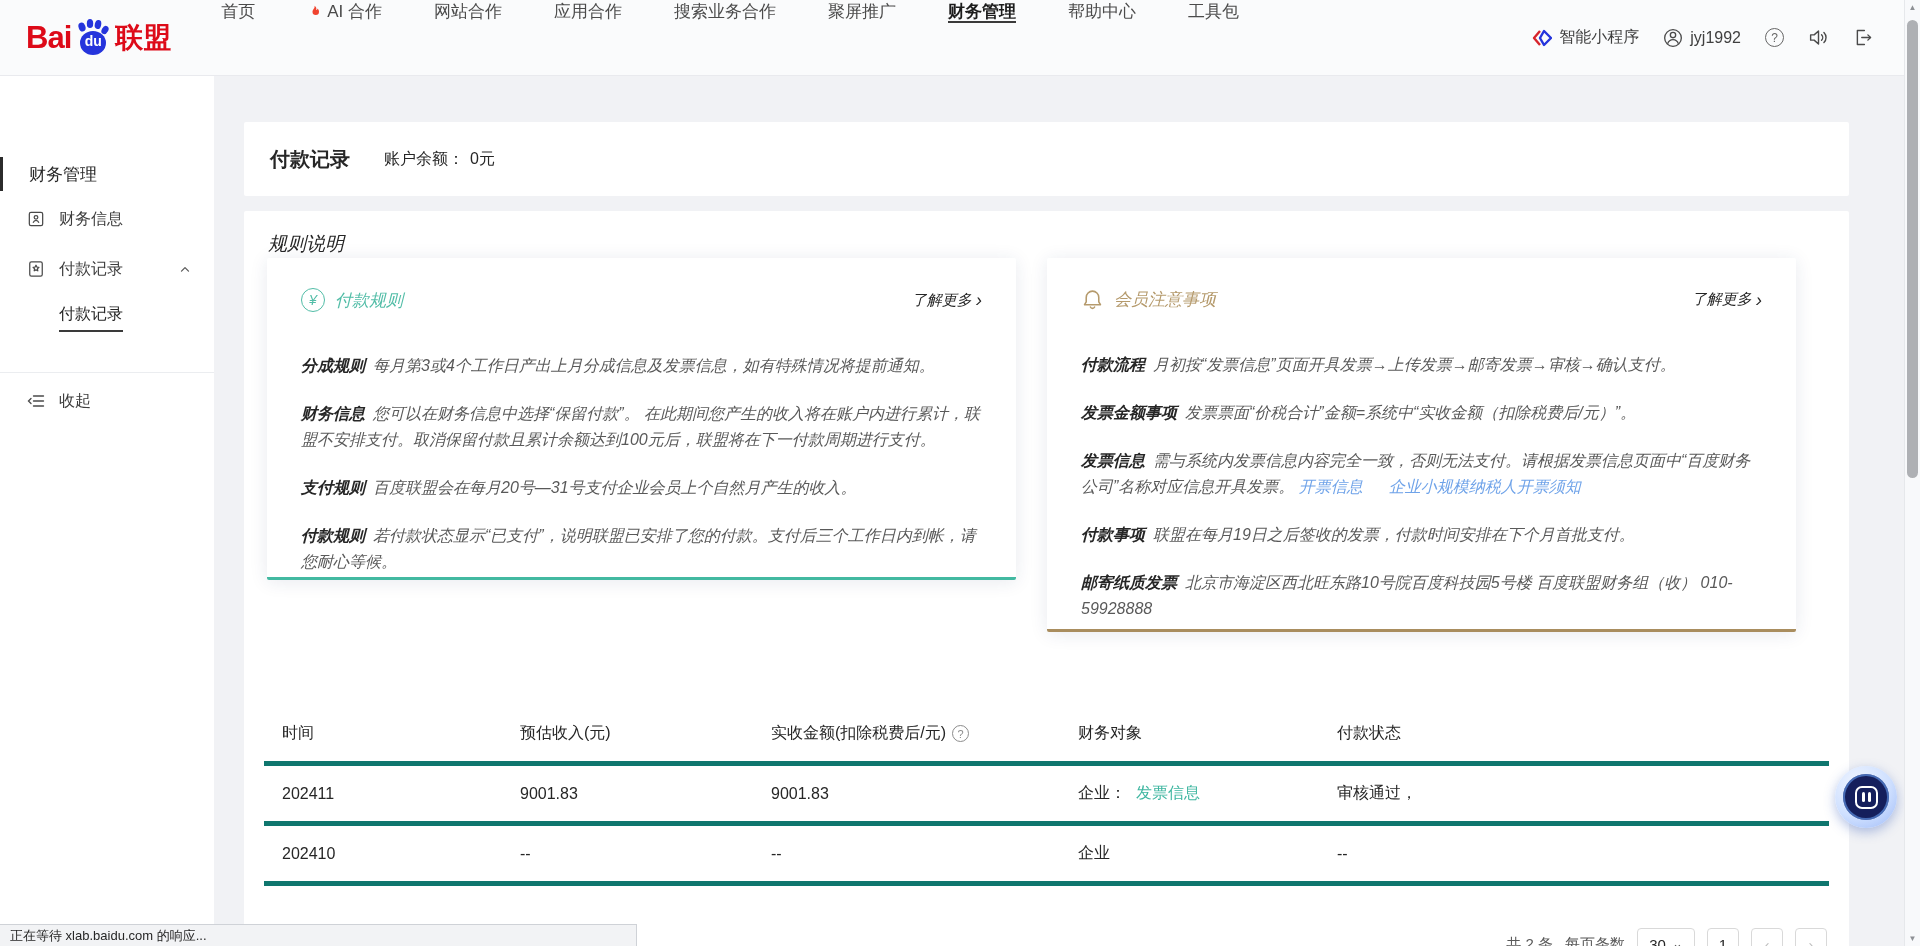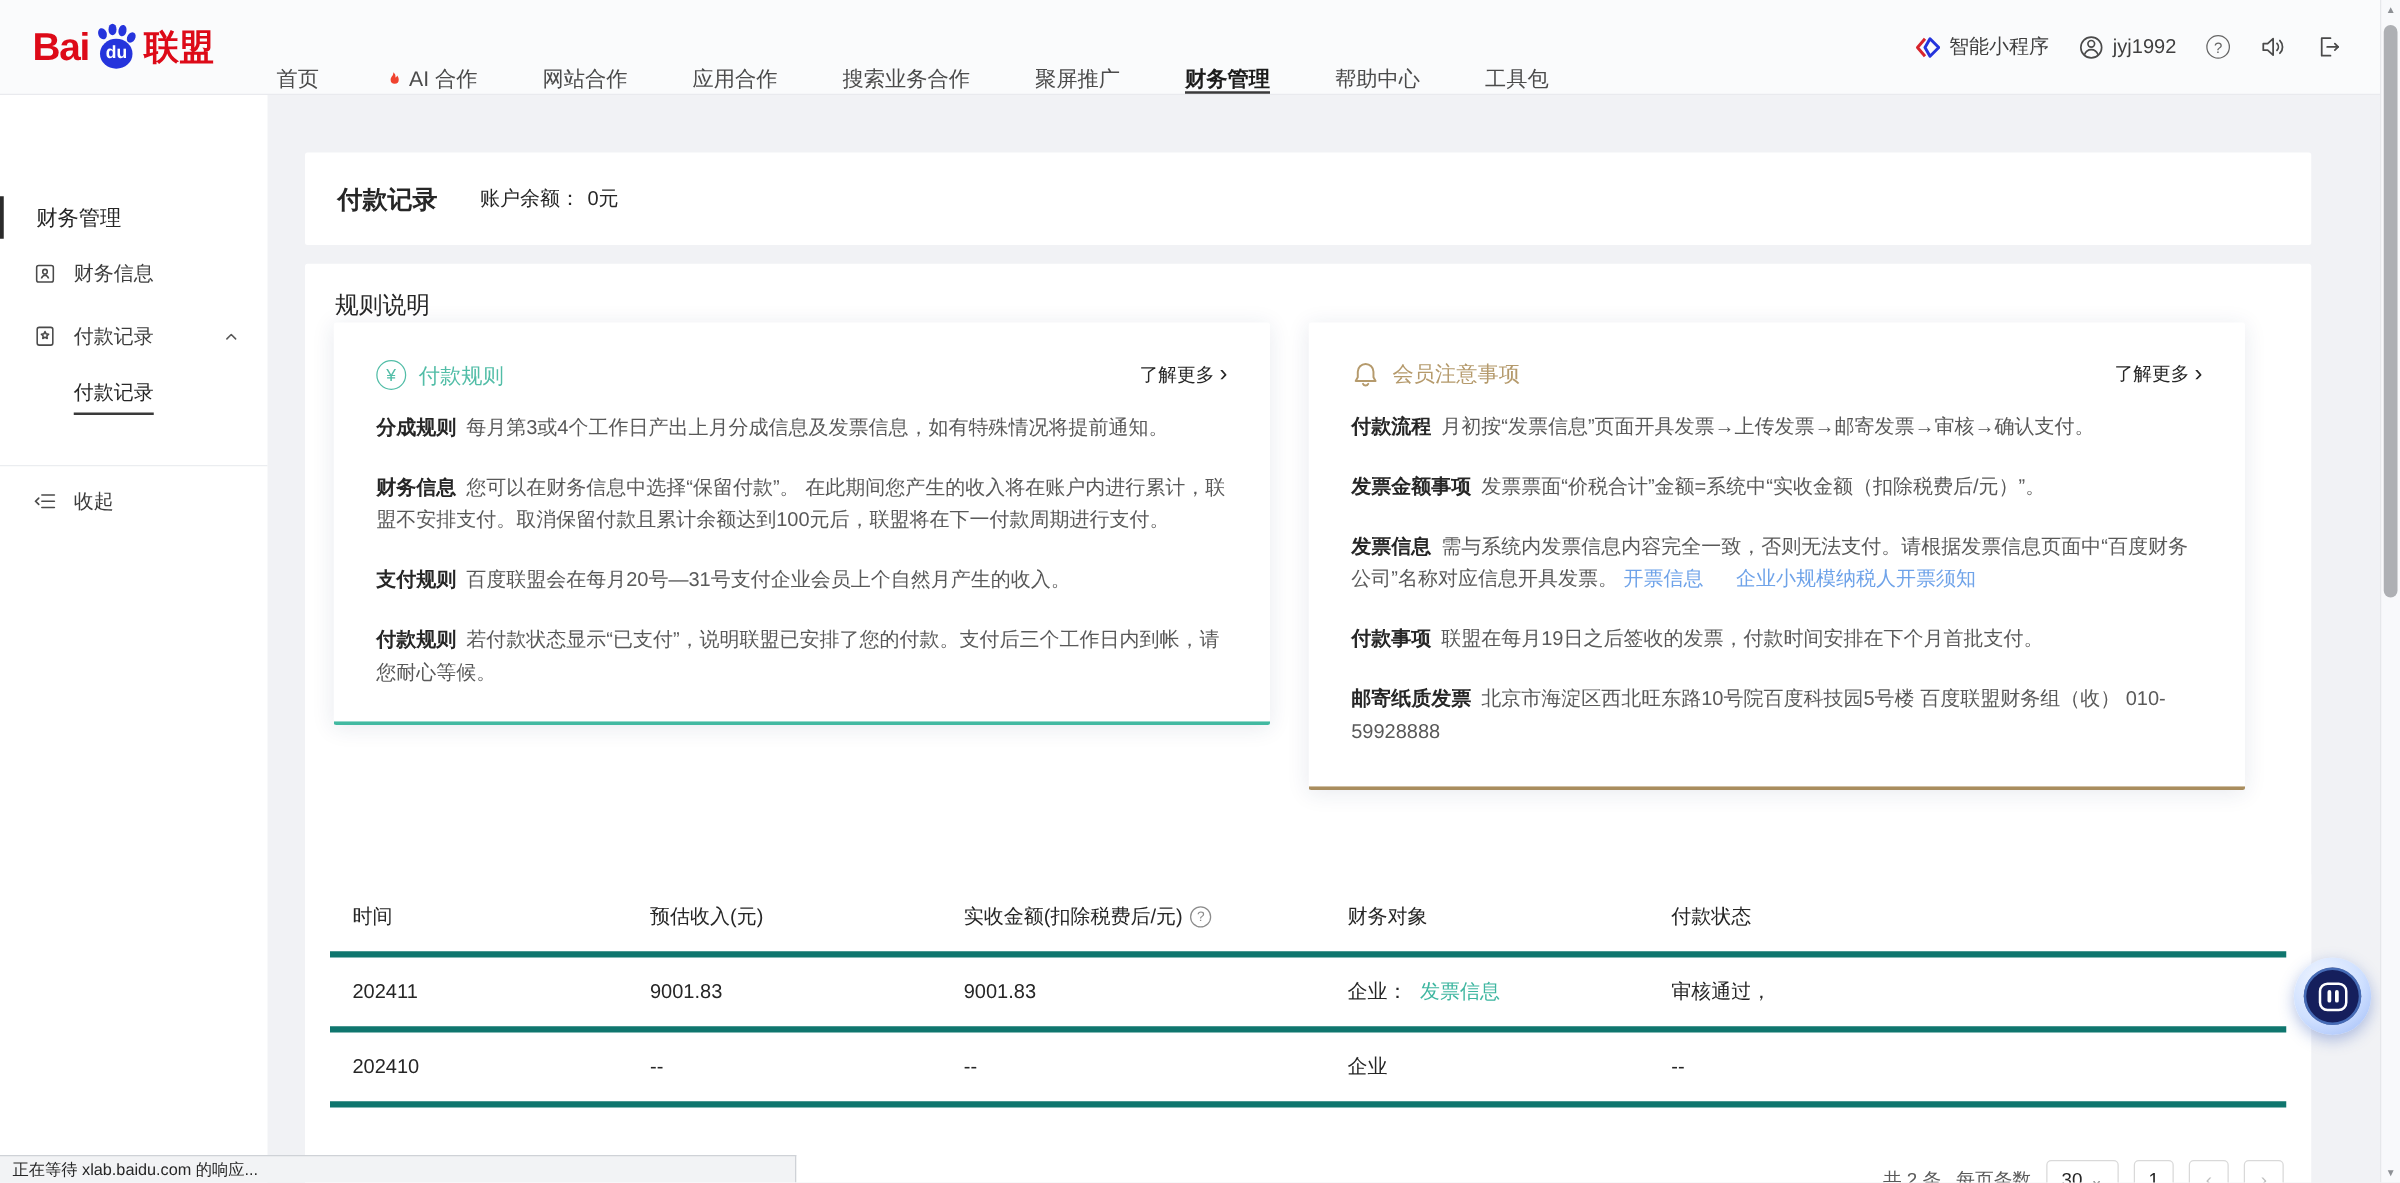--- a/index.html
+++ b/index.html
@@ -8,21 +8,21 @@
   .page { position:relative; width:1920px; height:946px; background:#f1f2f5; overflow:hidden; }
 
   
   .topnav { position:absolute; left:0; top:0; width:1920px; height:76px; background:#fafbfc;
             border-bottom:1px solid #e9eaee; display:flex; align-items:center; z-index:10; }
   .logo { display:flex; align-items:center; margin-left:26px; cursor:pointer; }
   .logo-bai { font-size:31px; font-weight:bold; color:#dd0a18; letter-spacing:-1px; }
   .logo-paw { position:relative; width:42px; height:42px; margin:0 1px; }
   .logo-du { position:absolute; left:50%; top:58%; transform:translate(-50%,-50%); color:#fff; font-size:14px; font-weight:bold; }
   .logo-union { font-size:28px; font-weight:bold; color:#dd0a18; }
-  .nav-items { display:flex; align-items:flex-end; height:100%; margin-left:24px; }
+  .nav-items { display:flex; align-items:flex-start; height:100%; margin-left:24px; }
   .nav-item { position:relative; display:flex; align-items:center; padding:0 26px; font-size:17px; color:#4b4b4b; cursor:pointer; white-space:nowrap; }
   .nav-item.active { color:#1c1c1c; font-weight:bold; }
   .nav-item.active::after { content:""; position:absolute; left:26px; right:26px; bottom:0; height:2px; background:#3a3a3a; }
   .flame { margin-right:5px; display:flex; }
   .topnav-right { margin-left:auto; display:flex; align-items:center; gap:24px; margin-right:46px; color:#3f3f3f; font-size:16px; }
   .tn-group { display:flex; align-items:center; gap:7px; cursor:pointer; white-space:nowrap; }
   .qicon { width:19px; height:19px; border:1.5px solid #666; border-radius:50%; display:flex; align-items:center; justify-content:center; font-size:12px; color:#666; cursor:pointer; }
   .tn-svg { display:flex; cursor:pointer; }
 
   
@@ -39,35 +39,35 @@
   .sb-divider { height:1px; background:#ebedf0; margin-top:30px; }
   .sb-collapse { display:flex; align-items:center; height:56px; font-size:16px; color:#3d3d3d; cursor:pointer; }
 
   
   .card { position:absolute; left:244px; width:1605px; background:#fff; border-radius:2px; }
   #card-summary { top:122px; height:74px; display:flex; align-items:center; }
   .cs-title { font-size:20px; font-weight:bold; color:#262626; margin-left:26px; }
   .cs-balance { margin-left:34px; font-size:16px; color:#262626; }
   .cs-balance .bal-value { margin-left:6px; }
 
-  #card-rules { top:211px; height:560px; }
+  #card-rules { top:211px; height:560px;font-style:italic; }
   .rules-title { position:absolute; left:24px; top:20px; font-size:19px; color:#262626; }
   .subcard { position:absolute; top:47px; width:749px; background:#fff; border-radius:2px;
              box-shadow:0 2px 18px rgba(25,45,95,.10); padding:0 34px; }
   .subcard.left  { left:23px;  height:322px; border-bottom:3px solid #42b9a1; }
   .subcard.right { left:803px; height:374px; border-bottom:3px solid #a98d5e; }
   .sc-head { display:flex; align-items:center; padding-top:30px; }
   .sc-title { font-size:17px; margin-left:10px; }
   .subcard.left  .sc-title { color:#52bda7; }
   .subcard.right .sc-title { color:#b59a6c; }
   .sc-more { margin-left:auto; font-size:15px; color:#262626; cursor:pointer; display:flex; align-items:center; gap:4px; }
   .sc-more .chev { font-size:19px; line-height:14px; }
   .yen-circle { width:24px; height:24px; border:1.6px solid #52bda7; border-radius:50%; color:#52bda7;
                 display:flex; align-items:center; justify-content:center; font-size:14px; }
-  .sc-body { margin-top:18px; font-size:16px; color:#595959; line-height:26px; }
+  .sc-body { margin-top:41px; font-size:16px; color:#595959; line-height:26px; }
   .sc-item { margin-bottom:22px; }
   .sc-item b { color:#262626; margin-right:8px; font-weight:bold; }
   .sc-link { color:#6fa3e9; margin-right:26px; cursor:pointer; }
 
   
   #card-table { top:698px; height:260px; padding-top:8px; }
   .trow { display:grid; grid-template-columns:238px 251px 307px 259px auto; align-items:center;
           height:60px; margin:0 20px; padding-left:18px; border-bottom:5px solid #0f766e;
           font-size:16px; color:#262626; }
   .tcell { display:flex; align-items:center; gap:6px; white-space:nowrap; }

